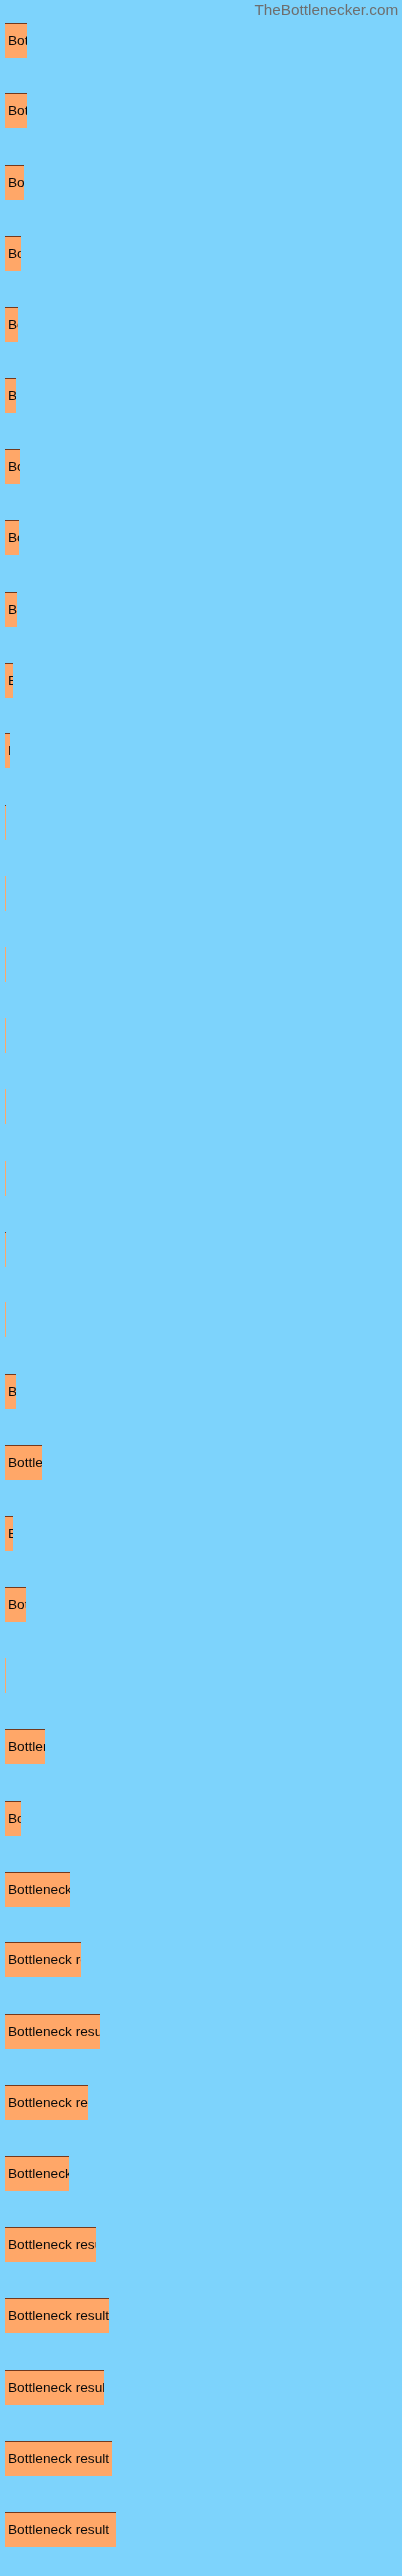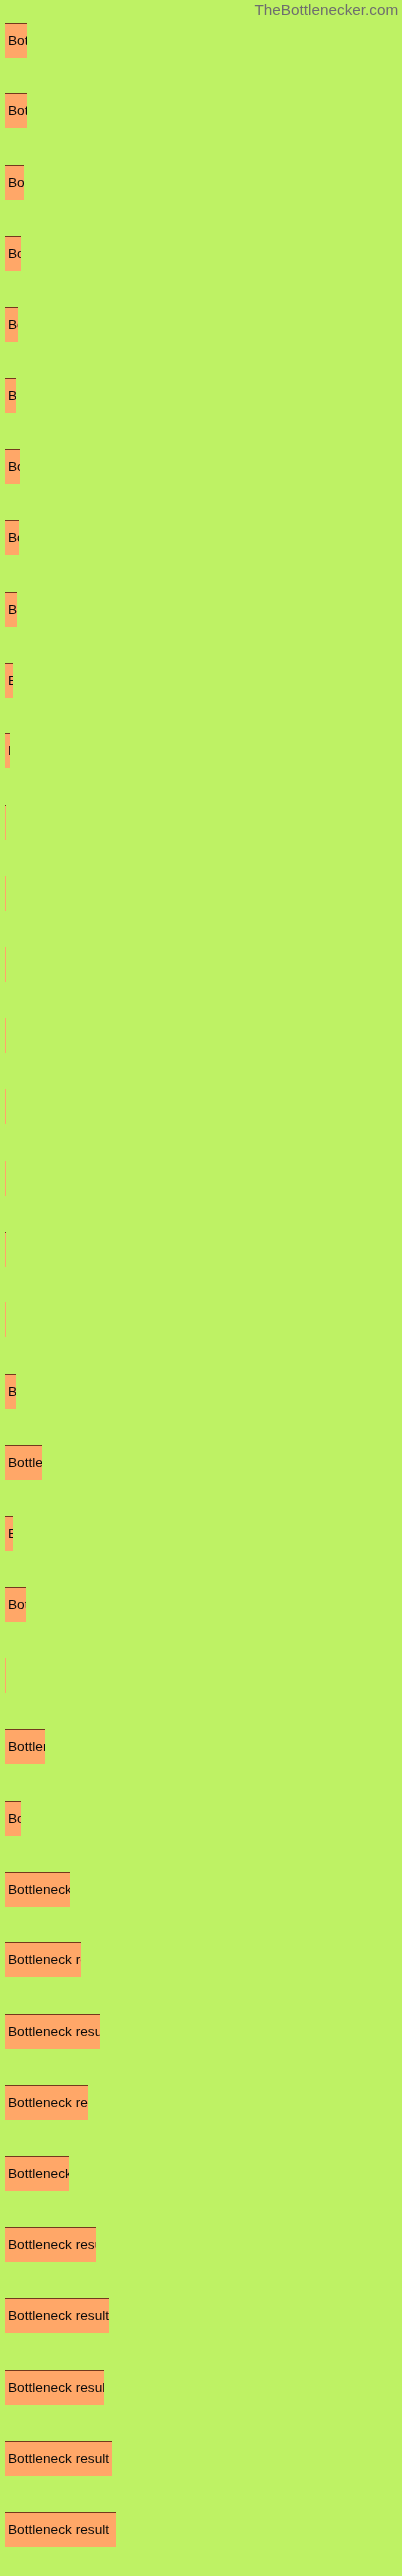--- a/index.html
+++ b/index.html
@@ -12,21 +12,21 @@
     height: 2576px;
     position: relative;
     overflow: hidden;
     font-family: "Liberation Sans", sans-serif;
   }
   #chart-root {
     position: absolute;
     left: 0; top: 0;
     width: 403px;
     height: 2576px;
-    background: #bef264;
+    background: #7dd3fc;
   }
   .watermark {
     position: absolute;
     right: 4.8px;
     top: 0.8px;
     font-family: "Liberation Sans", sans-serif;
     font-size: 15.3px;
     color: #6e6e6e;
     letter-spacing: 0px;
     white-space: nowrap;

